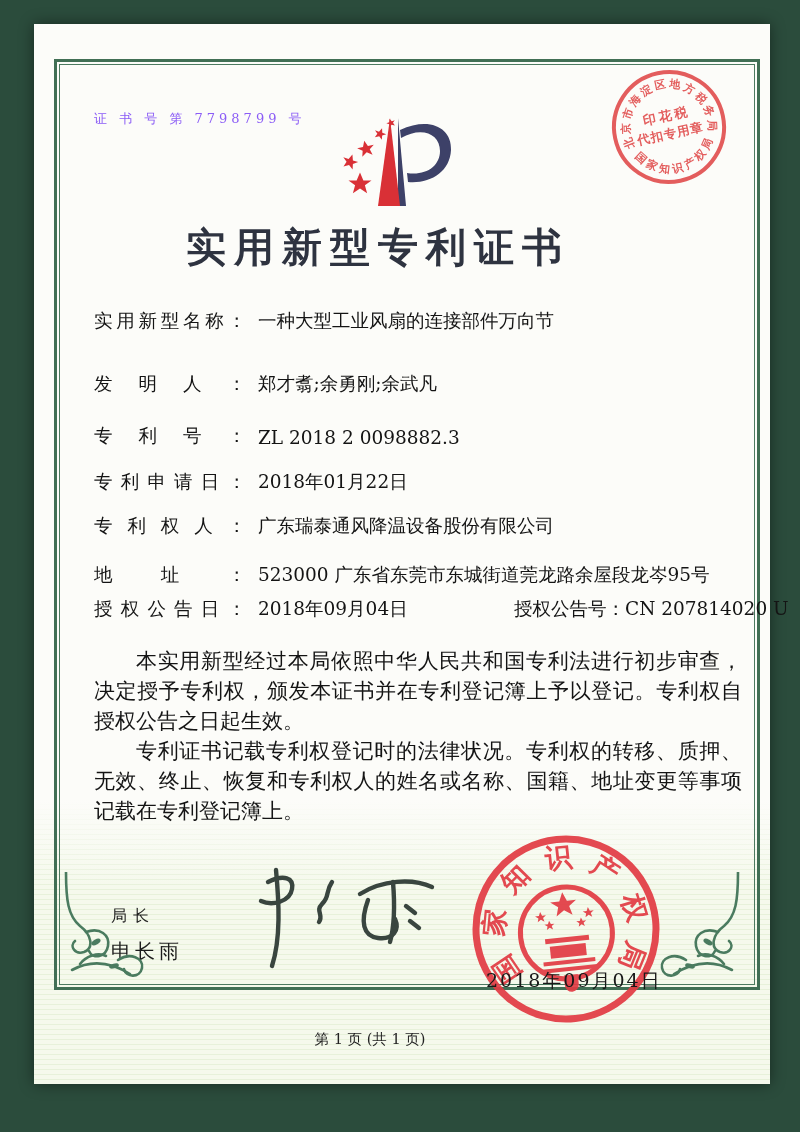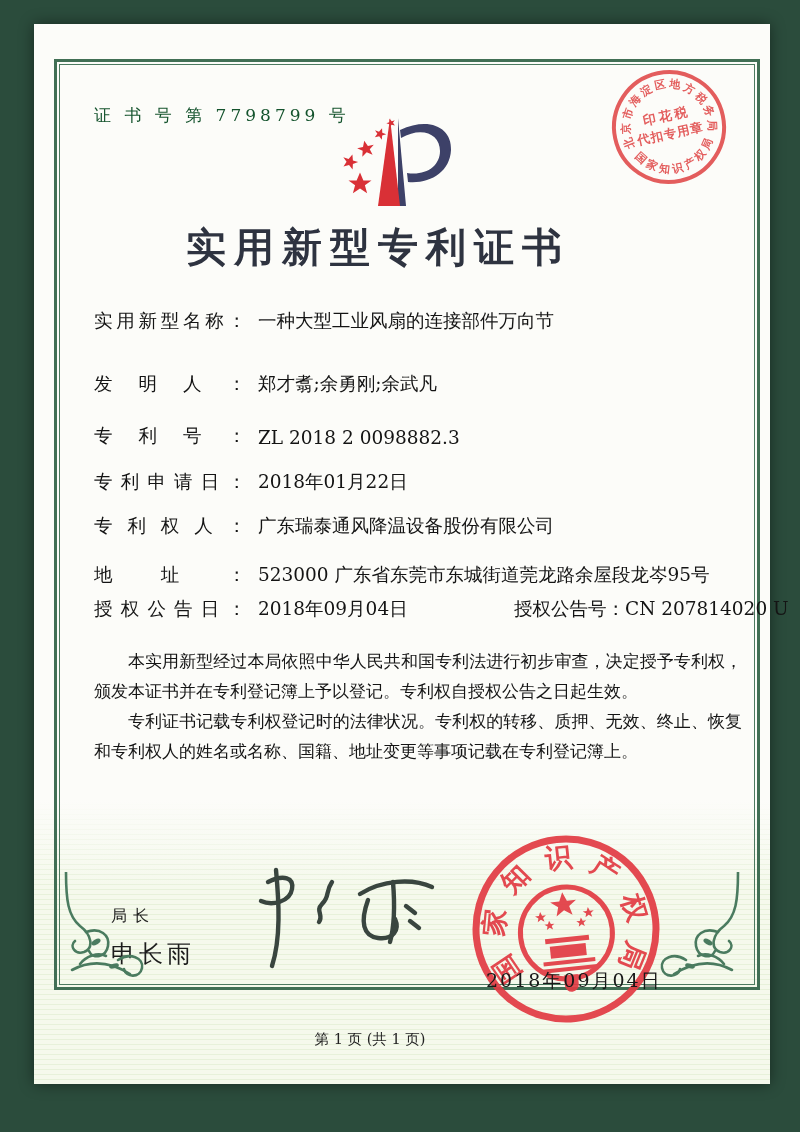--- a/index.html
+++ b/index.html
@@ -8,33 +8,33 @@
   .page{position:absolute;left:34px;top:24px;width:736px;height:1060px;
         background:#fcfcf9;box-shadow:0 0 14px rgba(0,0,0,.45);}
   .guilloche{position:absolute;left:0;bottom:0;width:736px;height:285px;
         background:repeating-linear-gradient(180deg,#e7f1da 0 1px,#f5f9ec 1px 5px);}
   .guilloche::before{content:"";position:absolute;left:0;top:0;width:100%;height:90px;
         background:linear-gradient(180deg,#fcfcf9 0%,rgba(252,252,249,0) 100%);}
   .frame{position:absolute;left:20px;top:35px;width:700px;height:925px;
         border:3px solid #416f55;}
   .frame-inner{position:absolute;inset:2px;border:1px solid #4c7a60;}
   .abs{position:absolute;}
-  .certno{left:60px;top:80px;font-size:17px;letter-spacing:4px;color:#14532d;}
+  .certno{left:60px;top:86px;font-size:13px;letter-spacing:4px;color:#8b5cf6;}
   .title{left:0;top:196px;width:688px;text-align:center;font-size:40px;font-weight:700;
          letter-spacing:8px;color:#2e3340;}
   .row{left:60px;font-size:18.5px;color:#141414;white-space:nowrap;}
   .f-label{display:inline-block;width:152px;text-align:justify;text-align-last:justify;
            vertical-align:bottom;}
   .f-value{margin-left:12px;}
   .grant-no{position:absolute;left:420px;top:0;}
-  .body-text{left:60px;top:622px;width:648px;font-size:17px;line-height:30px;
+  .body-text{left:60px;top:622px;width:648px;font-size:21px;line-height:30px;
              text-align:justify;color:#141414;}
   .body-text p{margin:0;text-indent:2em;}
   .sig-title{left:77px;top:882px;font-size:16px;letter-spacing:6px;color:#1c1c1c;}
-  .sig-name{left:77px;top:914px;font-size:24px;letter-spacing:4px;color:#1c1c1c;}
+  .sig-name{left:77px;top:914px;font-size:20px;letter-spacing:4px;color:#1c1c1c;}
   .footer{left:0;top:1006px;width:672px;text-align:center;font-size:14.5px;color:#222;}
   .seal-date{left:452px;top:944px;font-size:19px;letter-spacing:2px;color:#181818;z-index:6;}
   svg text{font-family:"DejaVu Serif","Liberation Serif",serif;}
 </style>
 </head>
 <body>
 
 <div class="photo">
   <div class="page">
 

